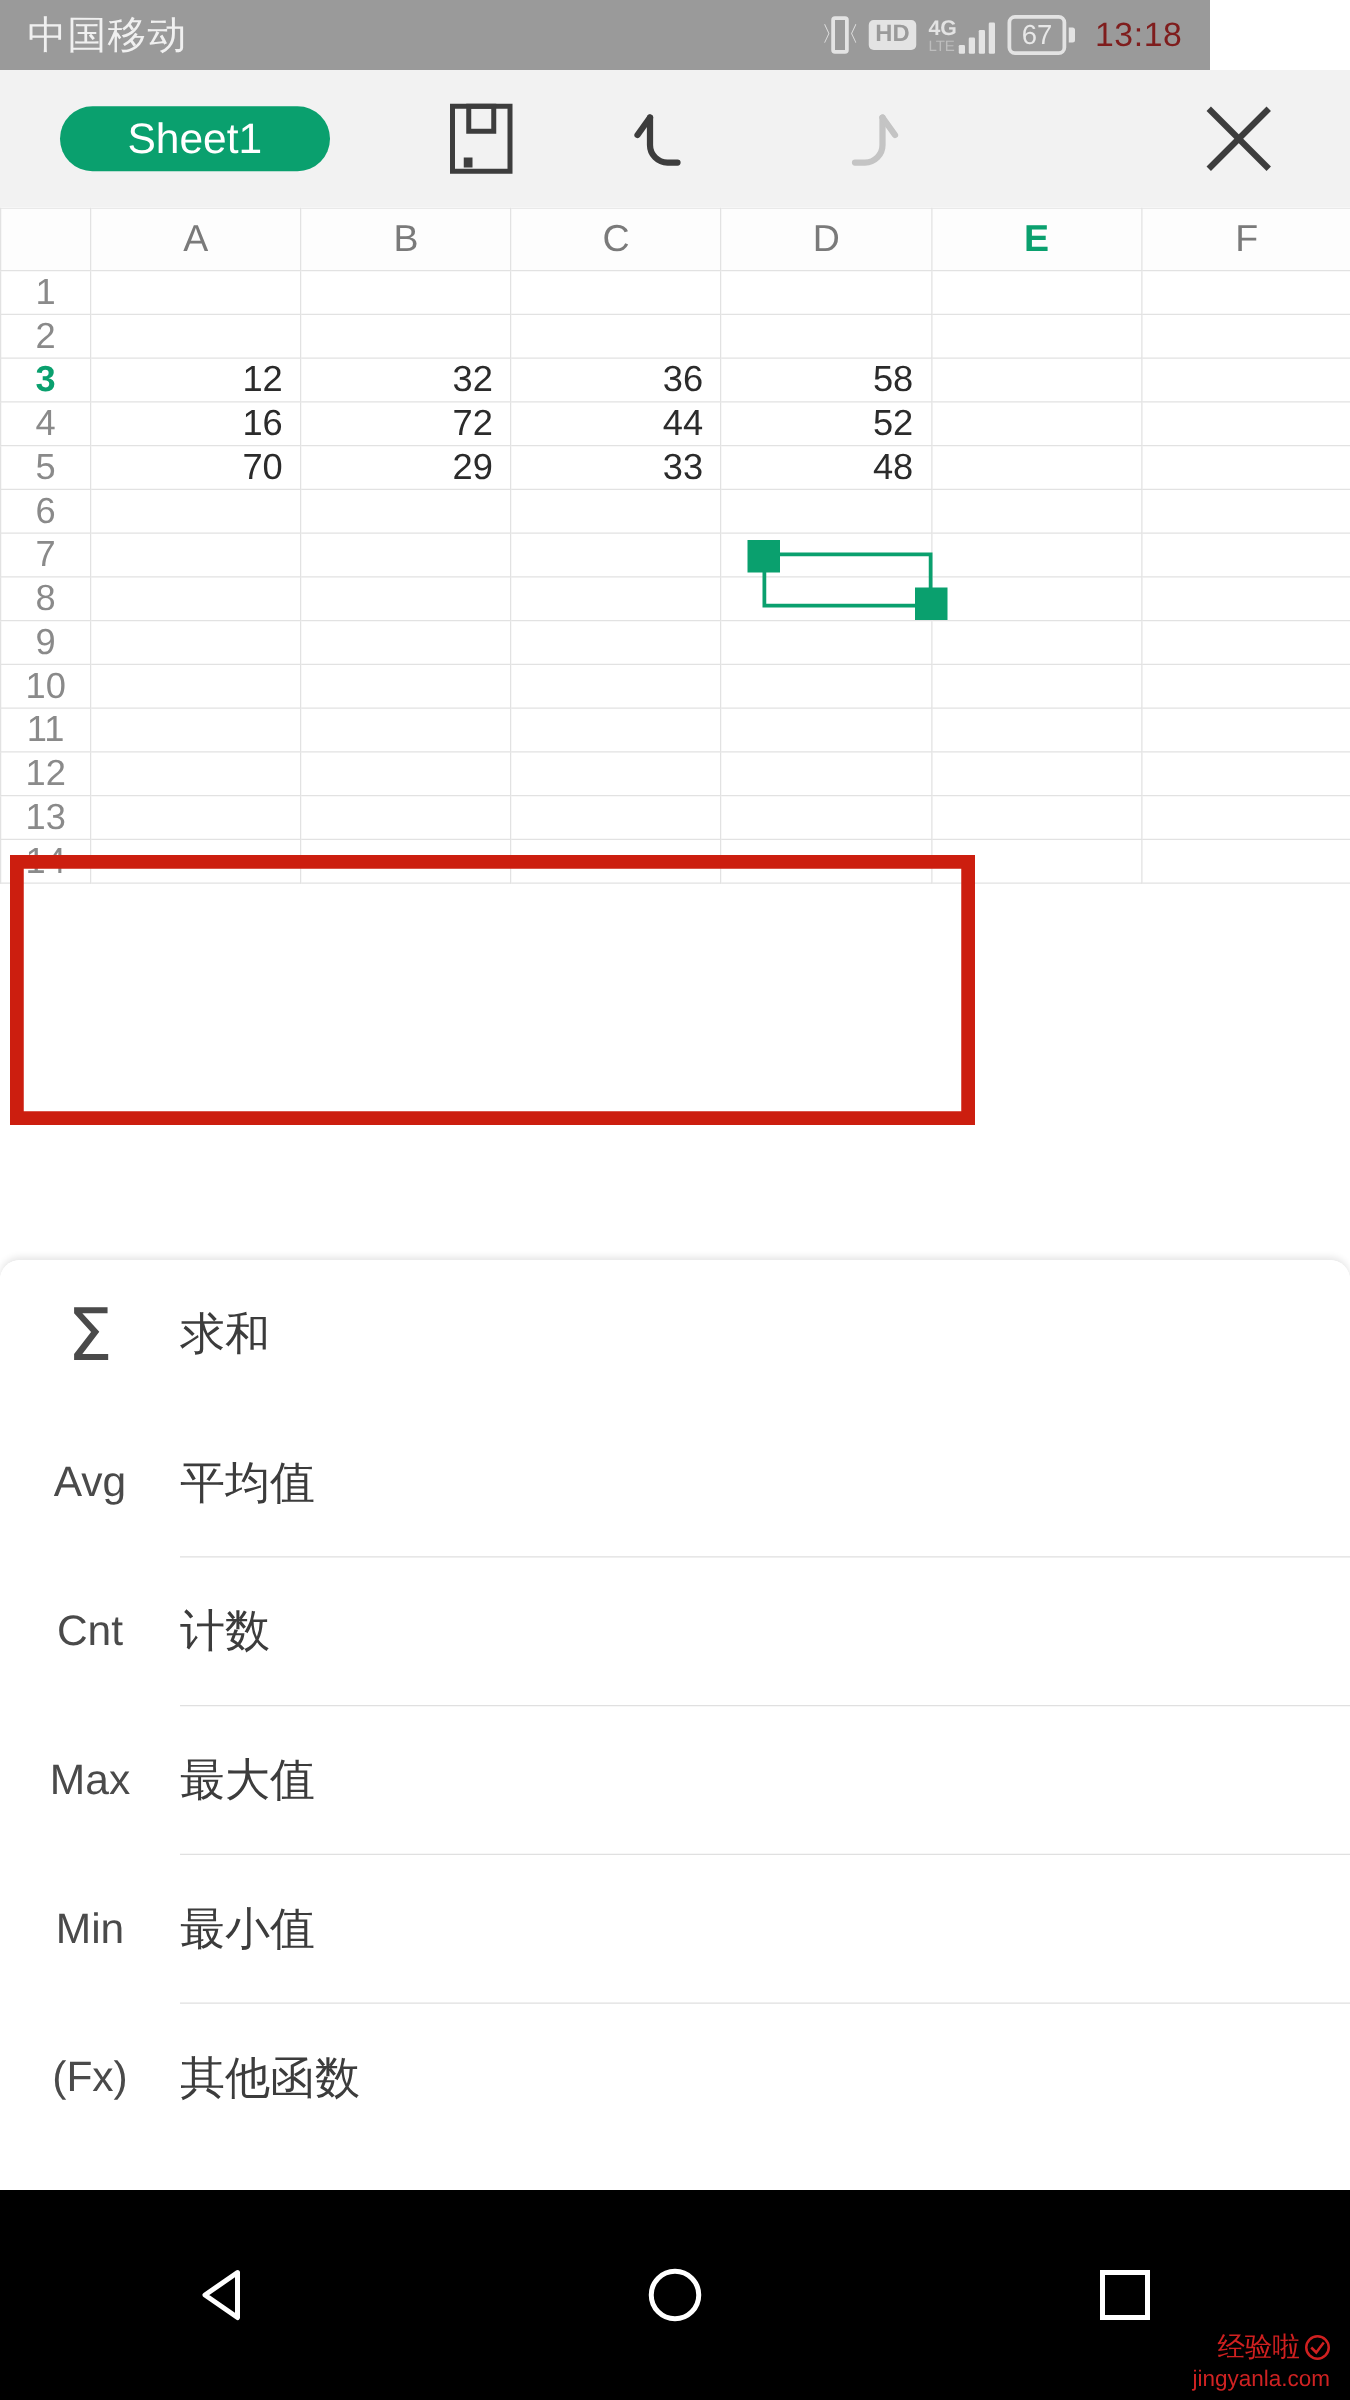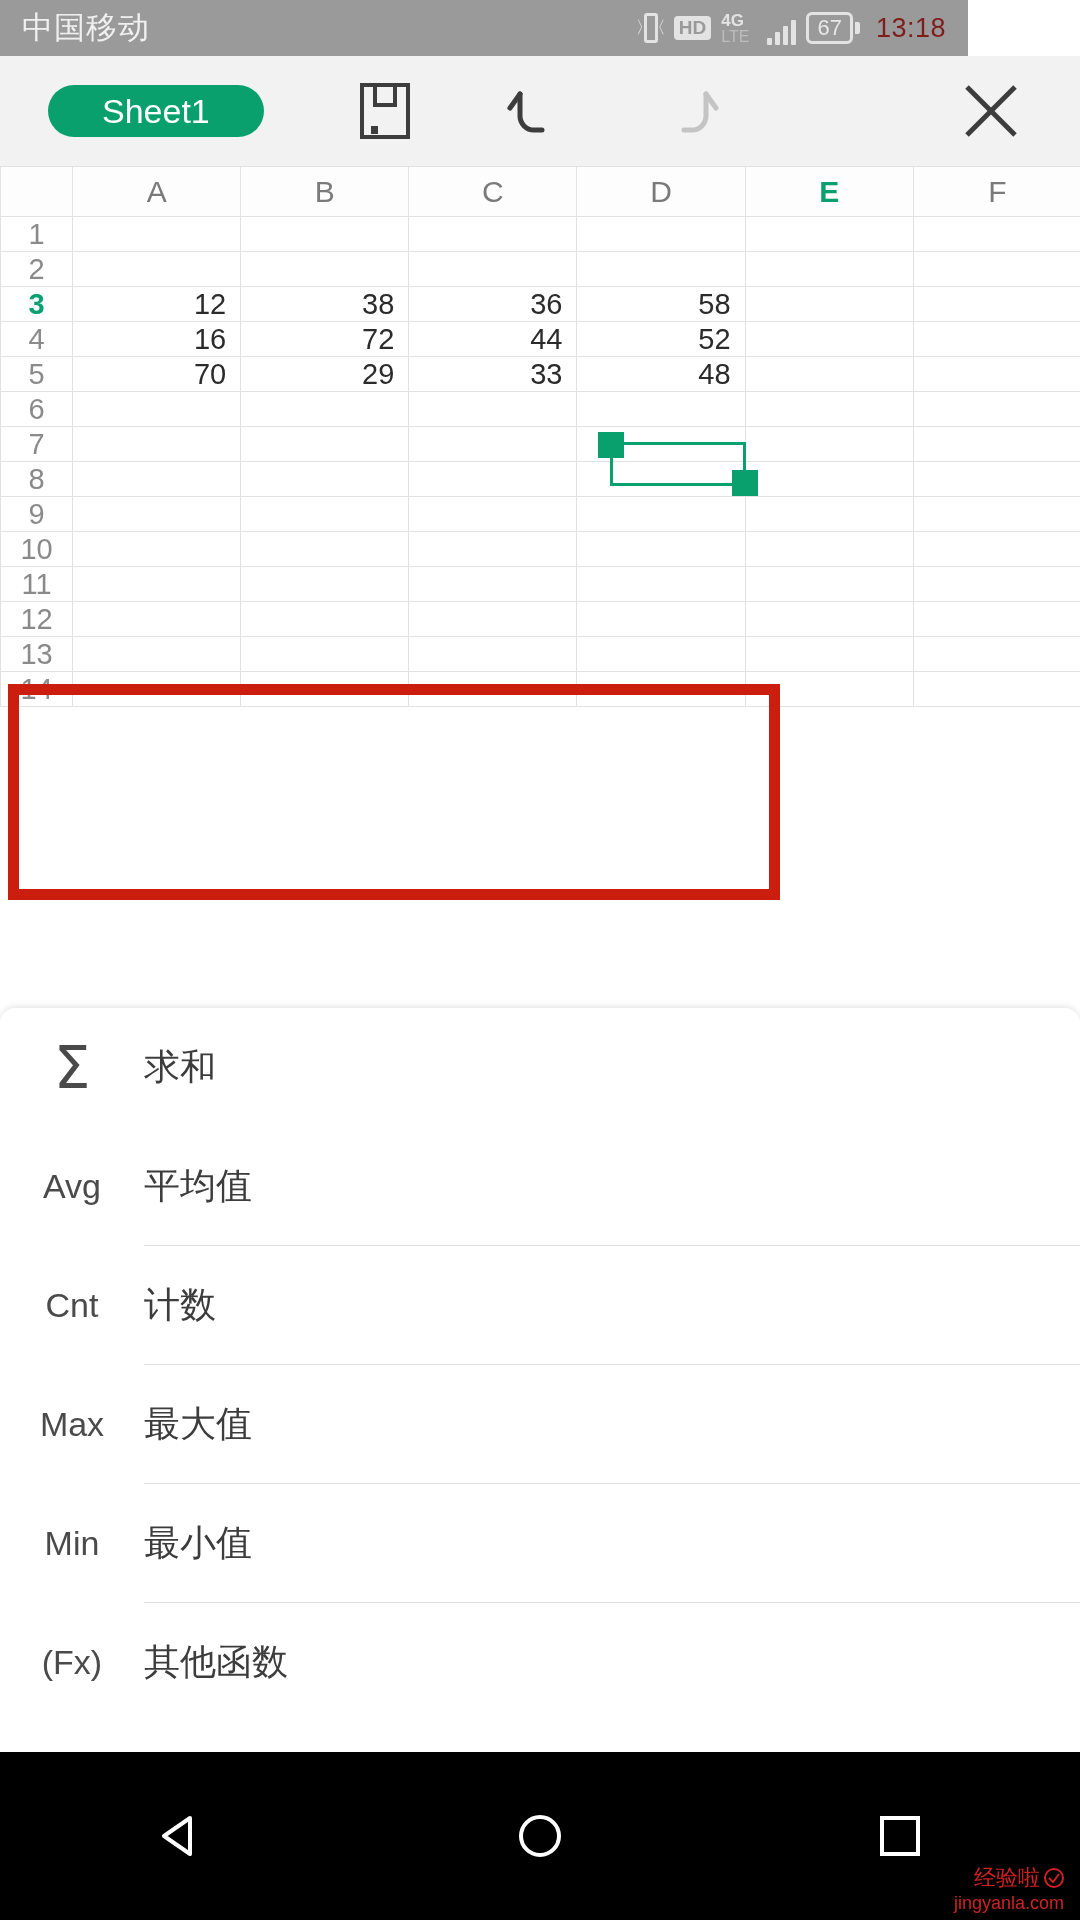--- a/index.html
+++ b/index.html
@@ -23,24 +23,24 @@
   .vib .body {
     position:absolute; left:6px; top:2px; width:14px; height:30px;
     border:3px solid #e3e3e3; border-radius:3px;
   }
   .vib .wL, .vib .wR { position:absolute; top:8px; font-size:17px; color:#e3e3e3; line-height:17px;}
   .vib .wL { left:-2px; } .vib .wR { right:-2px; }
   .hd {
     background:#e3e3e3; color:#9a9a9a; font-size:19px; font-weight:bold;
     border-radius:4px; padding:2px 5px; line-height:20px;
   }
-  .netwrap { display:flex; align-items:flex-end; gap:18px; }
+  .netwrap { display:flex; align-items:flex-end; gap:2px; }
   .netlabels { display:flex; flex-direction:column; align-items:flex-start; line-height:1; }
   .netlabels .g4 { font-size:17px; font-weight:bold; color:#e3e3e3; }
-  .netlabels .lt { font-size:16px; color:#bdbdbd; }
+  .netlabels .lt { font-size:12px; color:#bdbdbd; }
   .bars { display:flex; align-items:flex-end; gap:3px; height:28px; }
   .bars i { display:block; width:5px; background:#e3e3e3; border-radius:1px; }
   .bars i:nth-child(1){height:7px;} .bars i:nth-child(2){height:13px;}
   .bars i:nth-child(3){height:19px;} .bars i:nth-child(4){height:25px;}
   .batt { display:flex; align-items:center;text-align:center; }
   .batt .shell {
     border:3px solid #e3e3e3; border-radius:6px; padding:1px 8px;
     font-size:22px; color:#e8e8e8; line-height:24px; font-weight:500;
   }
   .batt .cap { width:5px; height:12px; background:#e3e3e3; border-radius:0 2px 2px 0; margin-left:2px; }
@@ -254,21 +254,21 @@
           <td class="val"></td>
           <td class="val"></td>
           <td class="val"></td>
           <td class="val"></td>
           <td class="val"></td>
           <td class="val"></td>
         </tr>
         <tr>
           <td class="rh sel">3</td>
           <td class="val">12</td>
-          <td class="val">38</td>
+          <td class="val">32</td>
           <td class="val">36</td>
           <td class="val">58</td>
           <td class="val"></td>
           <td class="val"></td>
         </tr>
         <tr>
           <td class="rh">4</td>
           <td class="val">16</td>
           <td class="val">72</td>
           <td class="val">44</td>

